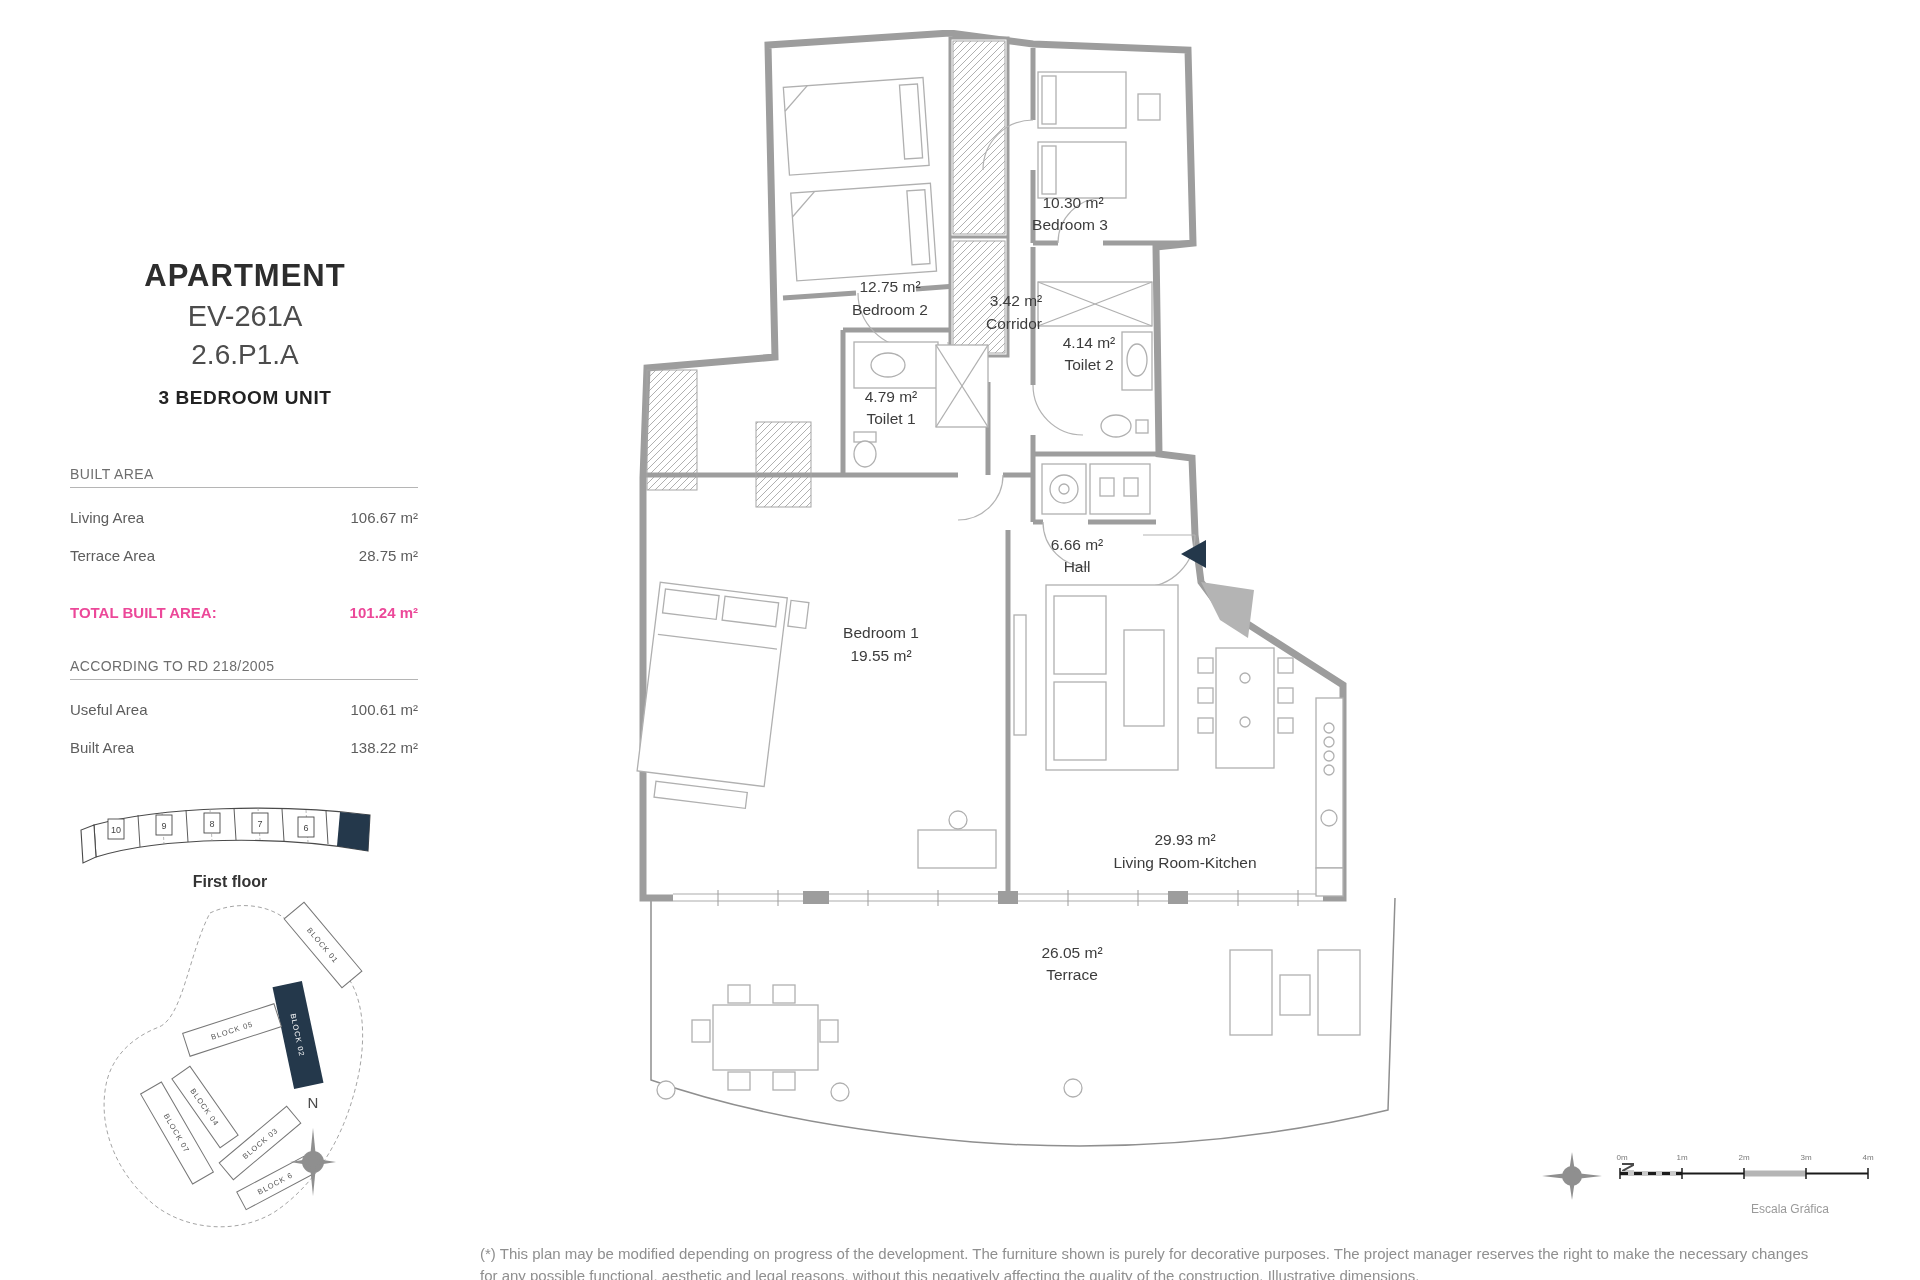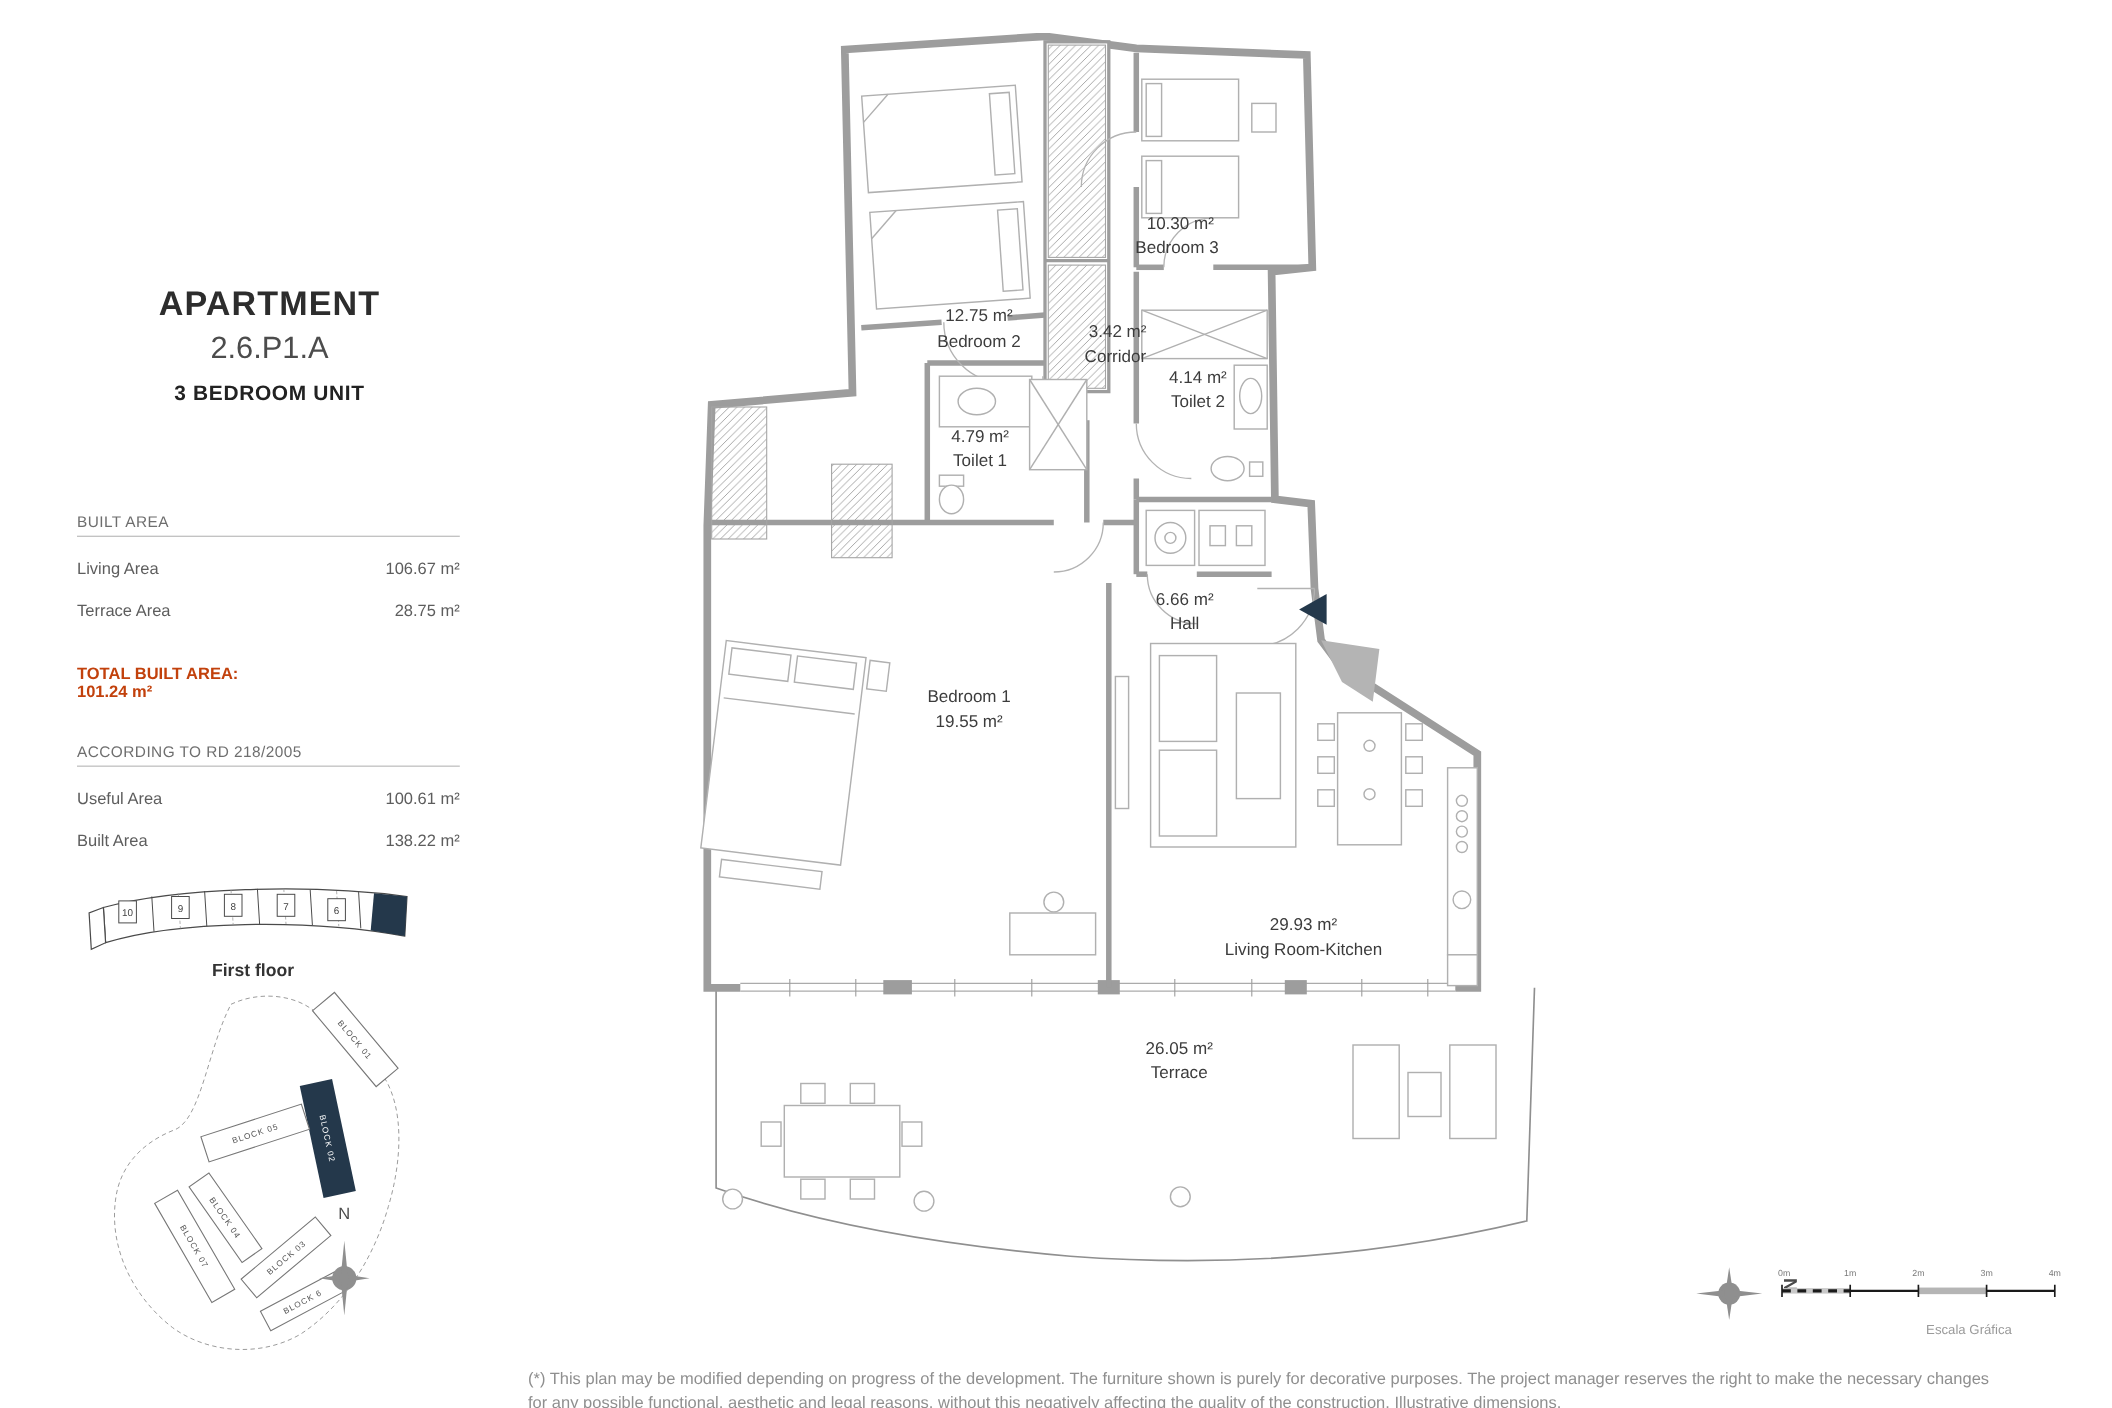--- a/index.html
+++ b/index.html
@@ -12,40 +12,41 @@
   
   .title-block{left:70px;top:258px;width:350px;text-align:center;}
   .t-apartment{font-size:31px;font-weight:bold;letter-spacing:1px;color:#2d2d2d;text-align:center;}
   .t-code{font-size:29px;font-weight:400;color:#4c4c4c;margin-top:6px;}
   .t-ref{font-size:28px;color:#4c4c4c;margin-top:6px;}
   .t-type{font-size:19px;font-weight:bold;letter-spacing:.6px;color:#222;margin-top:16px;}
 
   .area-table{left:70px;top:466px;width:348px;font-size:15px;color:#5d5d5d;}
   .sec-head{font-size:14px;letter-spacing:.4px;color:#6e6e6e;border-bottom:1px solid #b5b5b5;padding-bottom:5px;}
   .row{display:flex;justify-content:space-between;margin-top:21px;}
-  .row.total{font-weight:bold;color:#c2410c;margin-top:40px;font-size:15px;flex-direction:column;}
+  .row.total{font-weight:bold;color:#ec4899;margin-top:40px;font-size:15px;}
   .sec2{margin-top:37px;}
 
   .strip-label,text{font-family:"Liberation Sans",sans-serif;}
 
   
   .disclaimer{left:480px;top:1243px;width:1330px;font-size:15px;line-height:1.45;color:#8f8f8f;}
   .escala{left:1700px;top:1202px;width:180px;text-align:center;font-size:12px;color:#9a9a9a;}
 
   svg .rl{font-size:15.5px;fill:#3c3c3c;text-anchor:middle;}
   svg .blk{font-size:7.5px;fill:#555;letter-spacing:1px;text-anchor:middle;}
   svg .blk-hl{fill:#ffffff;}
   svg .tick{font-size:8px;fill:#7a7a7a;text-anchor:middle;}
   svg .unum{font-size:9px;fill:#444;text-anchor:middle;}
 </style>
 </head>
 <body>
 
 <div class="abs title-block">
   <div class="t-apartment">APARTMENT</div>
+  <div class="t-code">EV-261A</div>
   <div class="t-ref">2.6.P1.A</div>
   <div class="t-type">3 BEDROOM UNIT</div>
 </div>
 
 <div class="abs area-table">
   <div class="sec-head">BUILT AREA</div>
   <div class="row">
     <span>Living Area</span>
     <span>106.67 m²</span>
   </div>

